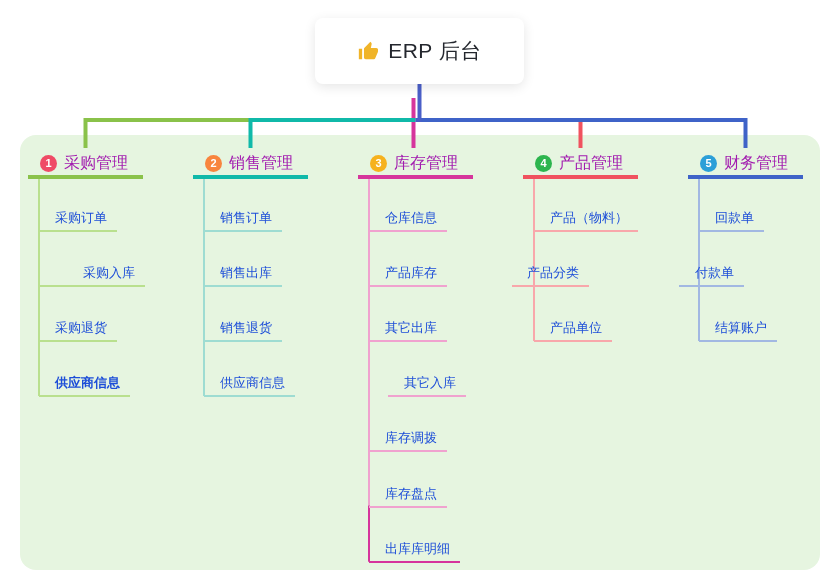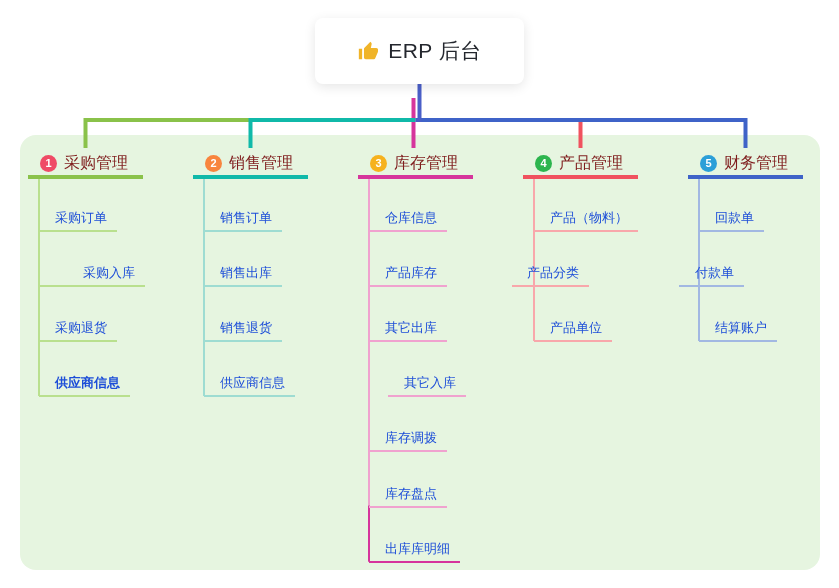--- a/index.html
+++ b/index.html
@@ -8,21 +8,21 @@
   .panel{position:absolute;left:20px;top:135px;width:800px;height:435px;border-radius:16px;}
   #connectors{position:absolute;left:0;top:0;width:839px;height:588px;pointer-events:none;}
   .root-node{position:absolute;left:315px;top:18px;width:209px;height:66px;background:#ffffff;
     border-radius:8px;box-shadow:0 3px 12px rgba(0,0,0,0.10);display:flex;align-items:center;
     justify-content:center;gap:9px;z-index:3;}
   .root-label{font-size:21px;font-weight:500;color:#24272e;letter-spacing:0.5px;}
   .branch-title{position:absolute;height:24px;display:flex;align-items:center;
     padding-left:12px;box-sizing:content-box;z-index:2;}
   .badge{width:17px;height:17px;border-radius:50%;color:#fff;font-size:11px;font-weight:bold;
     display:flex;align-items:center;justify-content:center;flex:0 0 auto;}
-  .branch-label{margin-left:7px;font-size:16px;color:#7f1d1d;white-space:nowrap;}
+  .branch-label{margin-left:7px;font-size:16px;color:#a21caf;white-space:nowrap;}
   .child-node{position:absolute;height:24px;line-height:23px;font-size:13px;color:#1d4ed8;
     white-space:nowrap;padding-left:16px;padding-right:10px;width:fit-content;z-index:2;}
 </style>
 </head>
 <body>
 
 <div id="stage">
   <div class="panel" style="background: rgb(230, 245, 224);"></div>
   <svg id="connectors">
       <path d="M 413.5 98 L 413.5 148" stroke="#d6359c" stroke-width="4" fill="none"></path>

